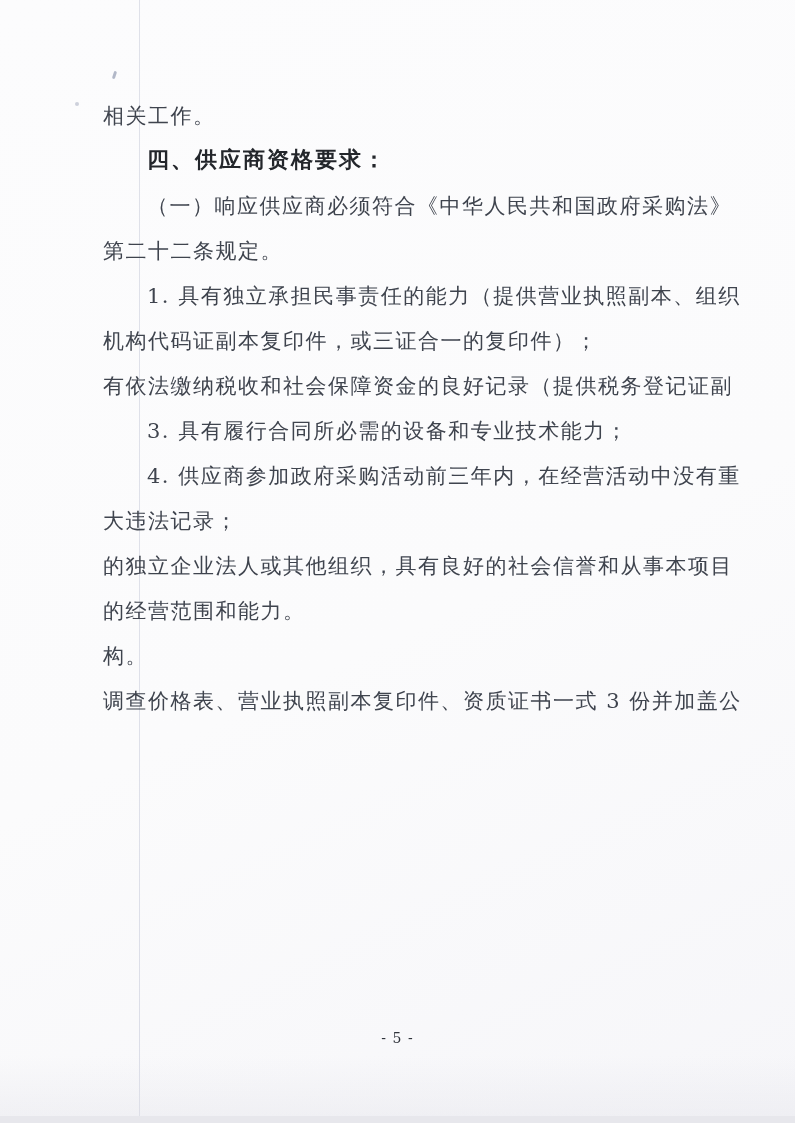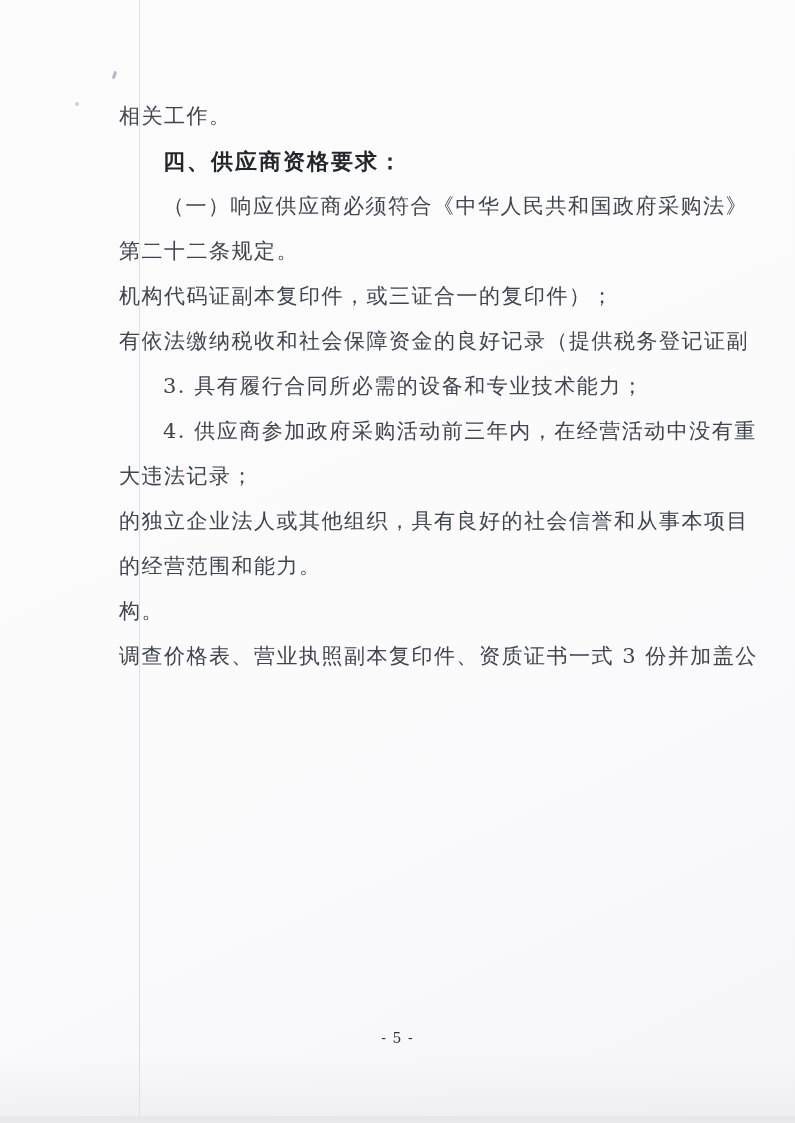--- a/index.html
+++ b/index.html
@@ -69,27 +69,26 @@
     width: 615px;
   }
   .line {
     height: 45px;
     line-height: 45px;
     font-family: "DejaVu Serif", "Liberation Serif", serif;
     font-size: 21px;
     color: #3f444e;
     letter-spacing: 1.5px;
     white-space: nowrap;
-    margin-left: 16px;
   }
   .indent {
     padding-left: 44px;
   }
   .heading {
-    font-family: Liberation Serif, serif;
+    font-family: Liberation Mono, monospace;
     font-weight: 700;
     font-size: 22px;
     color: #23262b;
     letter-spacing: 2px;
   }
   .page-number {
     position: absolute;
     left: 0;
     top: 1030px;
     width: 100%;
@@ -107,20 +106,21 @@
 
   <div class="fold-line"></div>
   <div class="speck-1"></div>
   <div class="speck-2"></div>
 
   <div class="content">
     <div class="line">相关工作。</div>
     <div class="line indent heading">四、供应商资格要求：</div>
     <div class="line indent">（一）响应供应商必须符合《中华人民共和国政府采购法》</div>
     <div class="line">第二十二条规定。</div>
+    <div class="line indent">1. 具有独立承担民事责任的能力（提供营业执照副本、组织</div>
     <div class="line">机构代码证副本复印件，或三证合一的复印件）；</div>
     <div class="line">有依法缴纳税收和社会保障资金的良好记录（提供税务登记证副</div>
     <div class="line indent">3. 具有履行合同所必需的设备和专业技术能力；</div>
     <div class="line indent">4. 供应商参加政府采购活动前三年内，在经营活动中没有重</div>
     <div class="line">大违法记录；</div>
     <div class="line">的独立企业法人或其他组织，具有良好的社会信誉和从事本项目</div>
     <div class="line">的经营范围和能力。</div>
     <div class="line">构。</div>
     <div class="line">调查价格表、营业执照副本复印件、资质证书一式 3 份并加盖公</div>
   </div>

